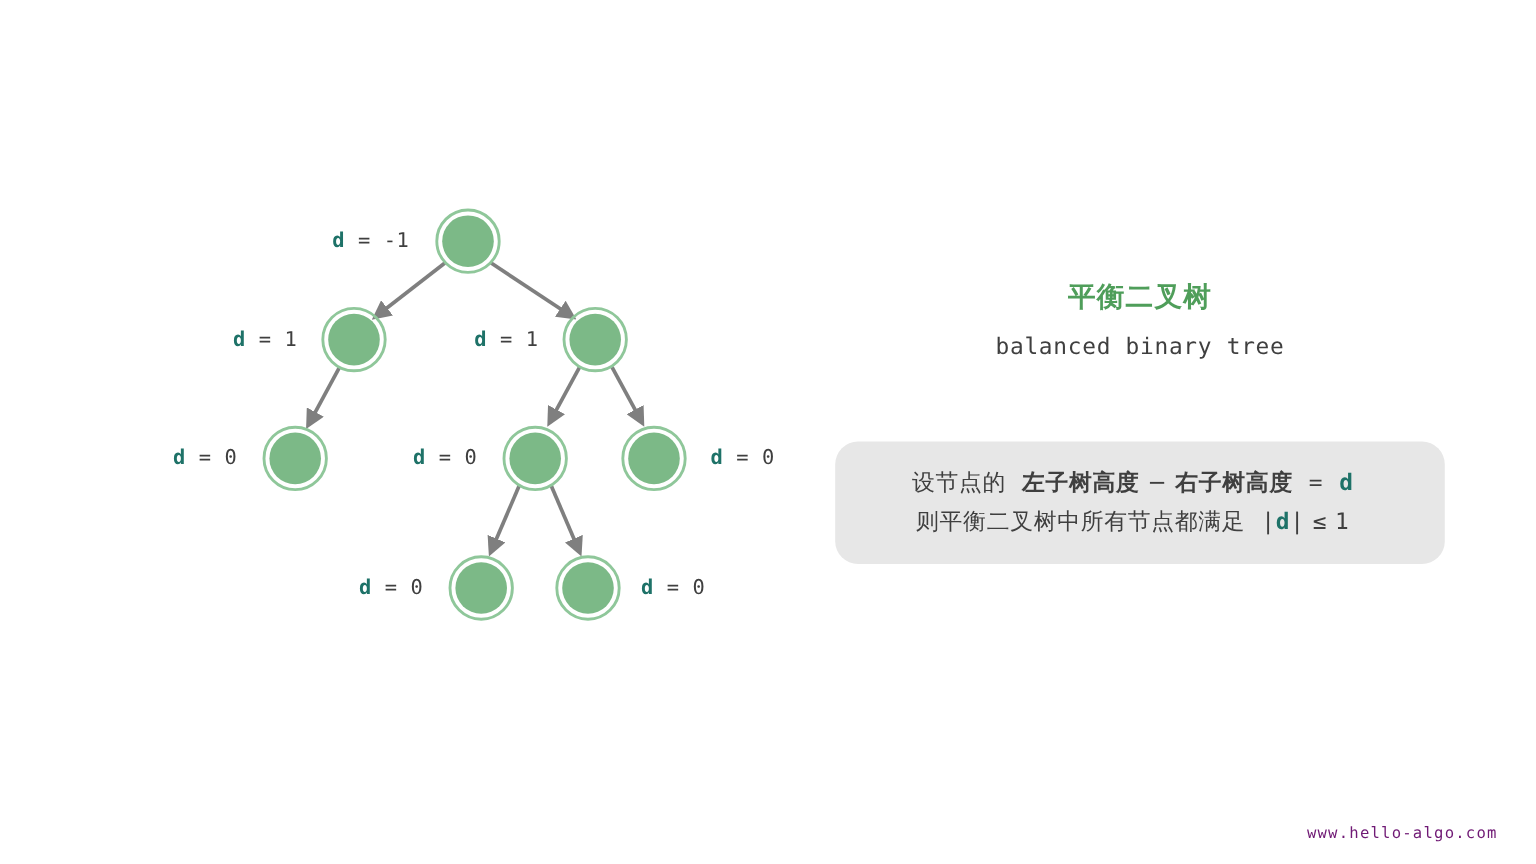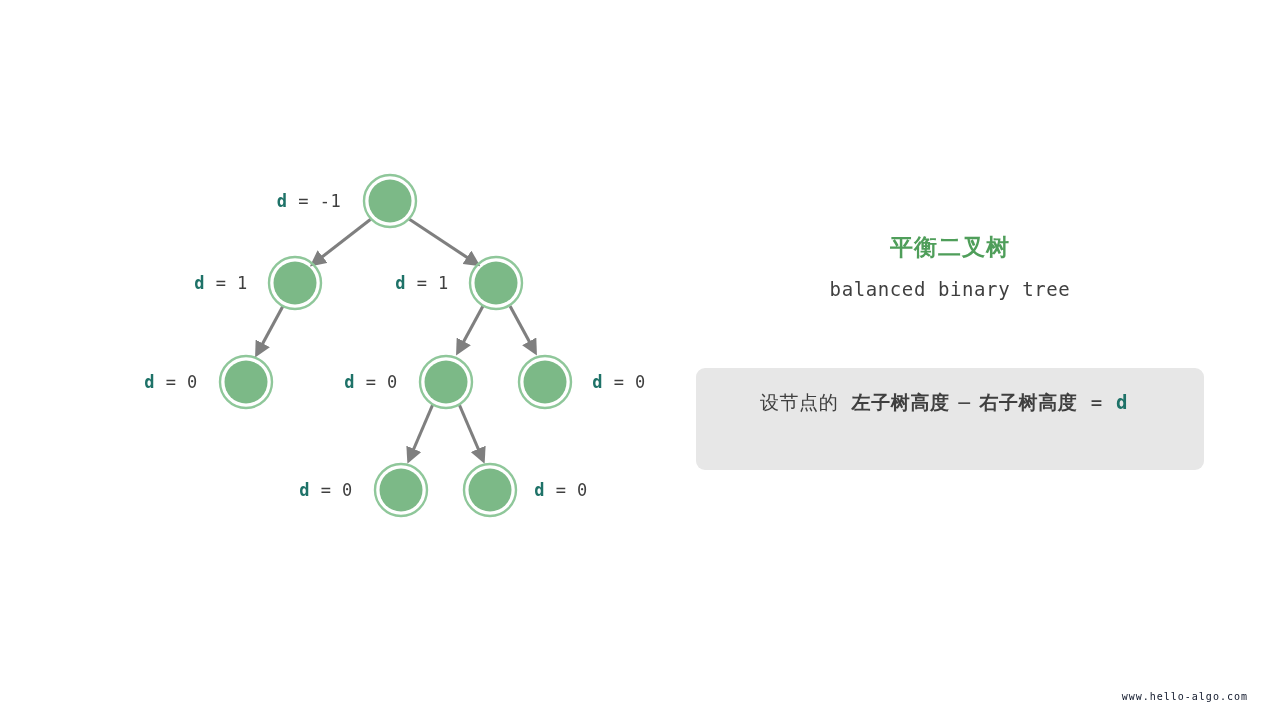--- a/index.html
+++ b/index.html
@@ -81,21 +81,21 @@
   }
 
   #info-box {
     position: absolute;
     top: 368px;
     left: 0;
     width: 508px;
     height: 102px;
     box-sizing: border-box;
     background: #e7e7e7;
-    border-radius: 9px;
+    border-radius: 19px;
     padding: 18px 12px 0 0;
   }
   .info-line {
     text-align: center;
     font-family: "DejaVu Sans", sans-serif;
     font-size: 19px;
     color: #3f3f3f;
     line-height: 33px;
     white-space: nowrap;
     letter-spacing: 0.6px;
@@ -110,22 +110,22 @@
   .info-line .mono {
     font-family: "DejaVu Sans Mono", monospace;
   }
 
   
   #footer-url {
     position: absolute;
     right: 32px;
     bottom: 18px;
     font-family: "DejaVu Sans Mono", monospace;
-    font-size: 10px;
-    color: #0f172a;
+    font-size: 13px;
+    color: #701a75;
     letter-spacing: 1px;
   }
 </style>
 </head>
 <body>
 
 <div id="diagram-canvas">
 
   <svg id="tree-svg" viewBox="0 0 680 720">
     <defs>
@@ -206,16 +206,22 @@
 
   <div id="info-box">
     <div class="info-line">
       <span>设节点的</span>
       &nbsp;<span class="bold">左子树高度</span>
       <span>−</span>
       <span class="bold">右子树高度</span>
       &nbsp;<span class="mono">=</span>
       &nbsp;<span class="var mono">d</span>
     </div>
+    <div class="info-line">
+      <span>则平衡二叉树中所有节点都满足</span>
+      &nbsp;<span class="mono">|</span><span class="var mono">d</span><span class="mono">|</span>
+      <span class="mono">≤</span>
+      <span class="mono">1</span>
+    </div>
   </div>
 </div>
 
 <div id="footer-url">www.hello-algo.com</div>
 
 </body></html>

